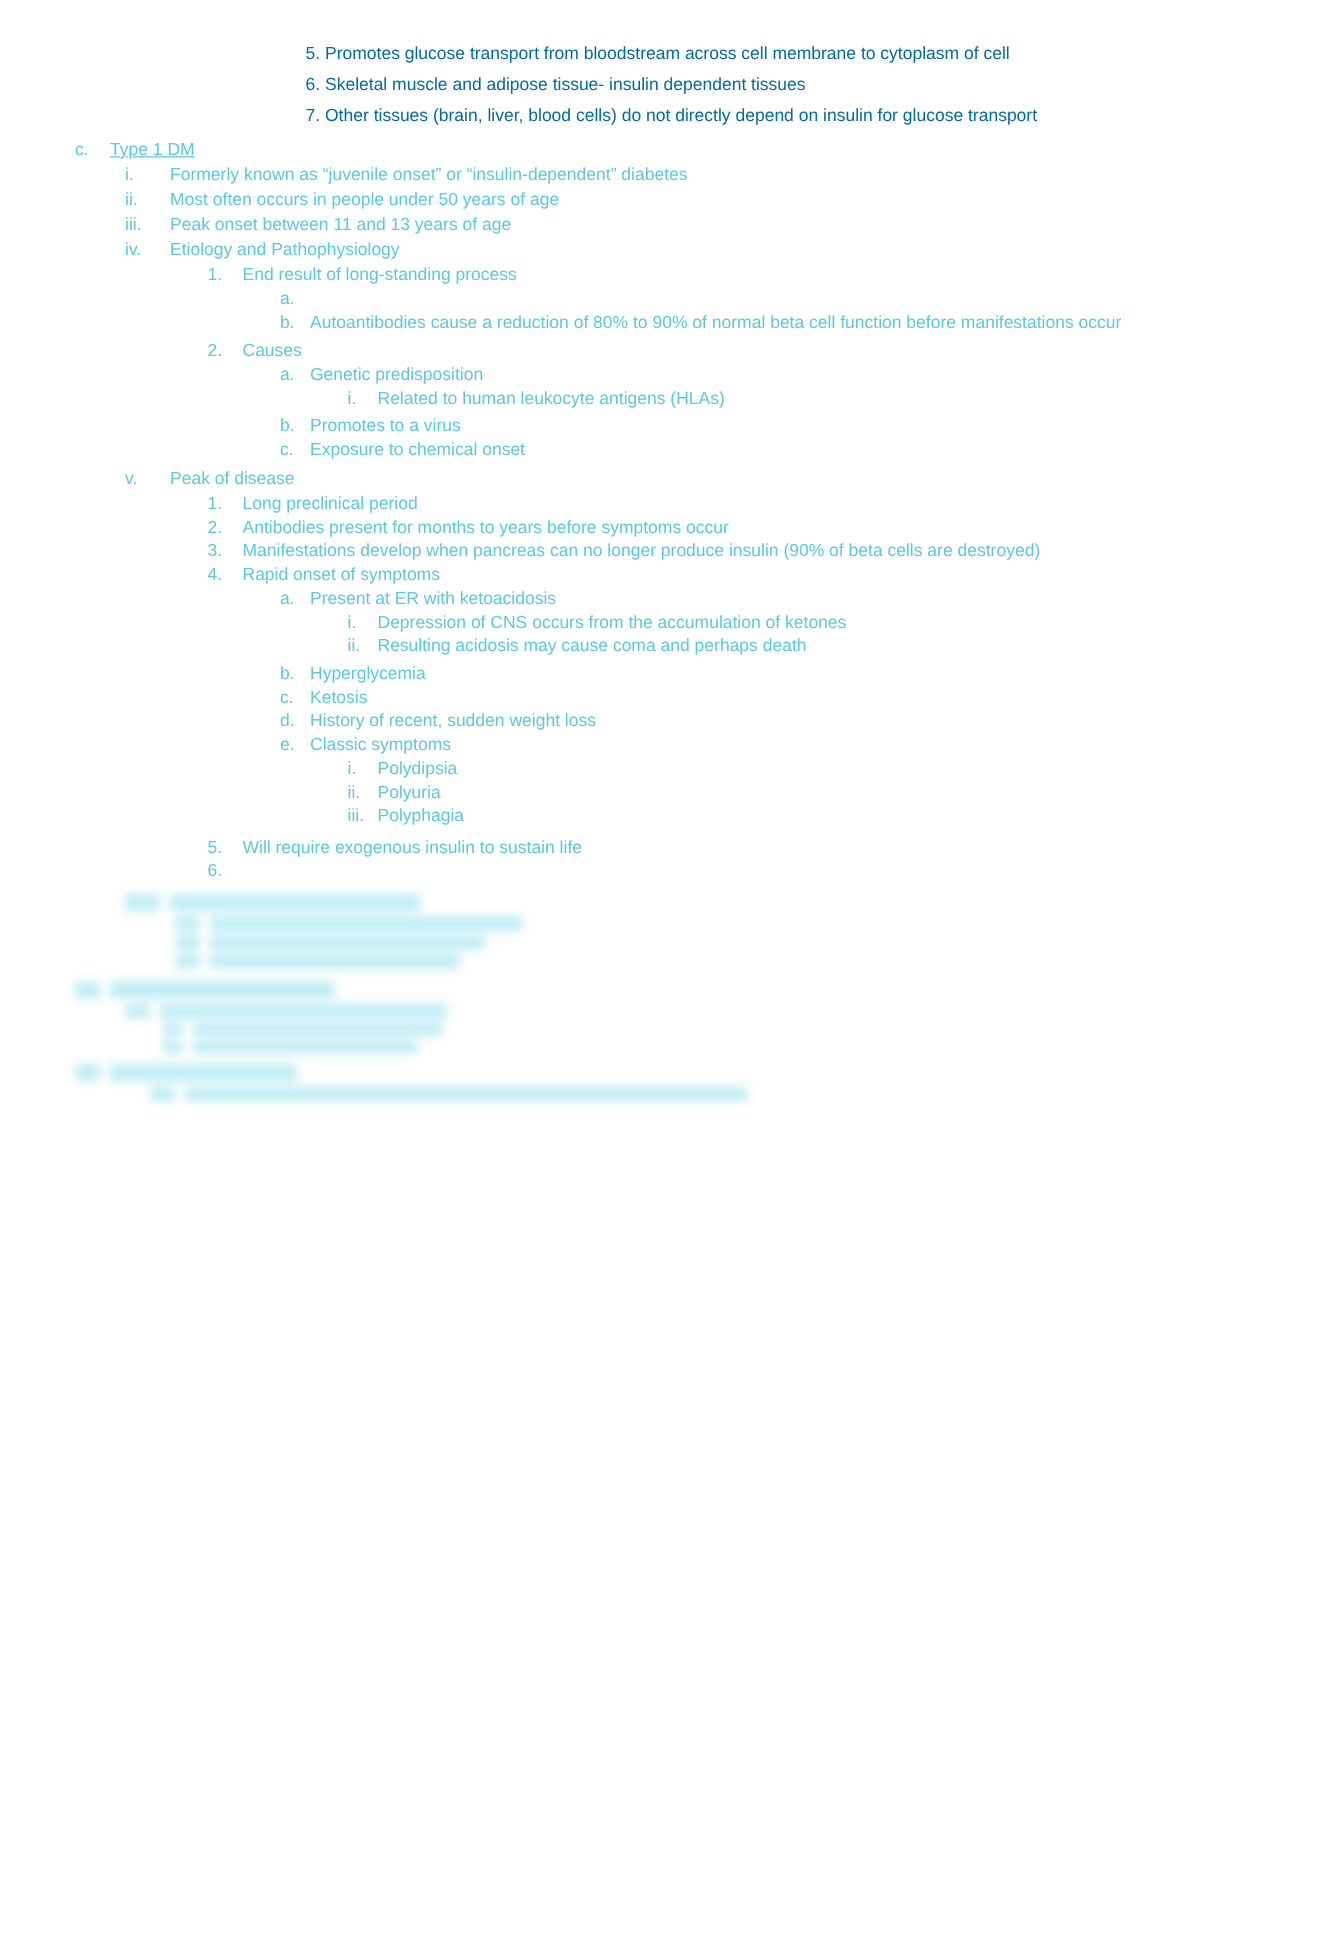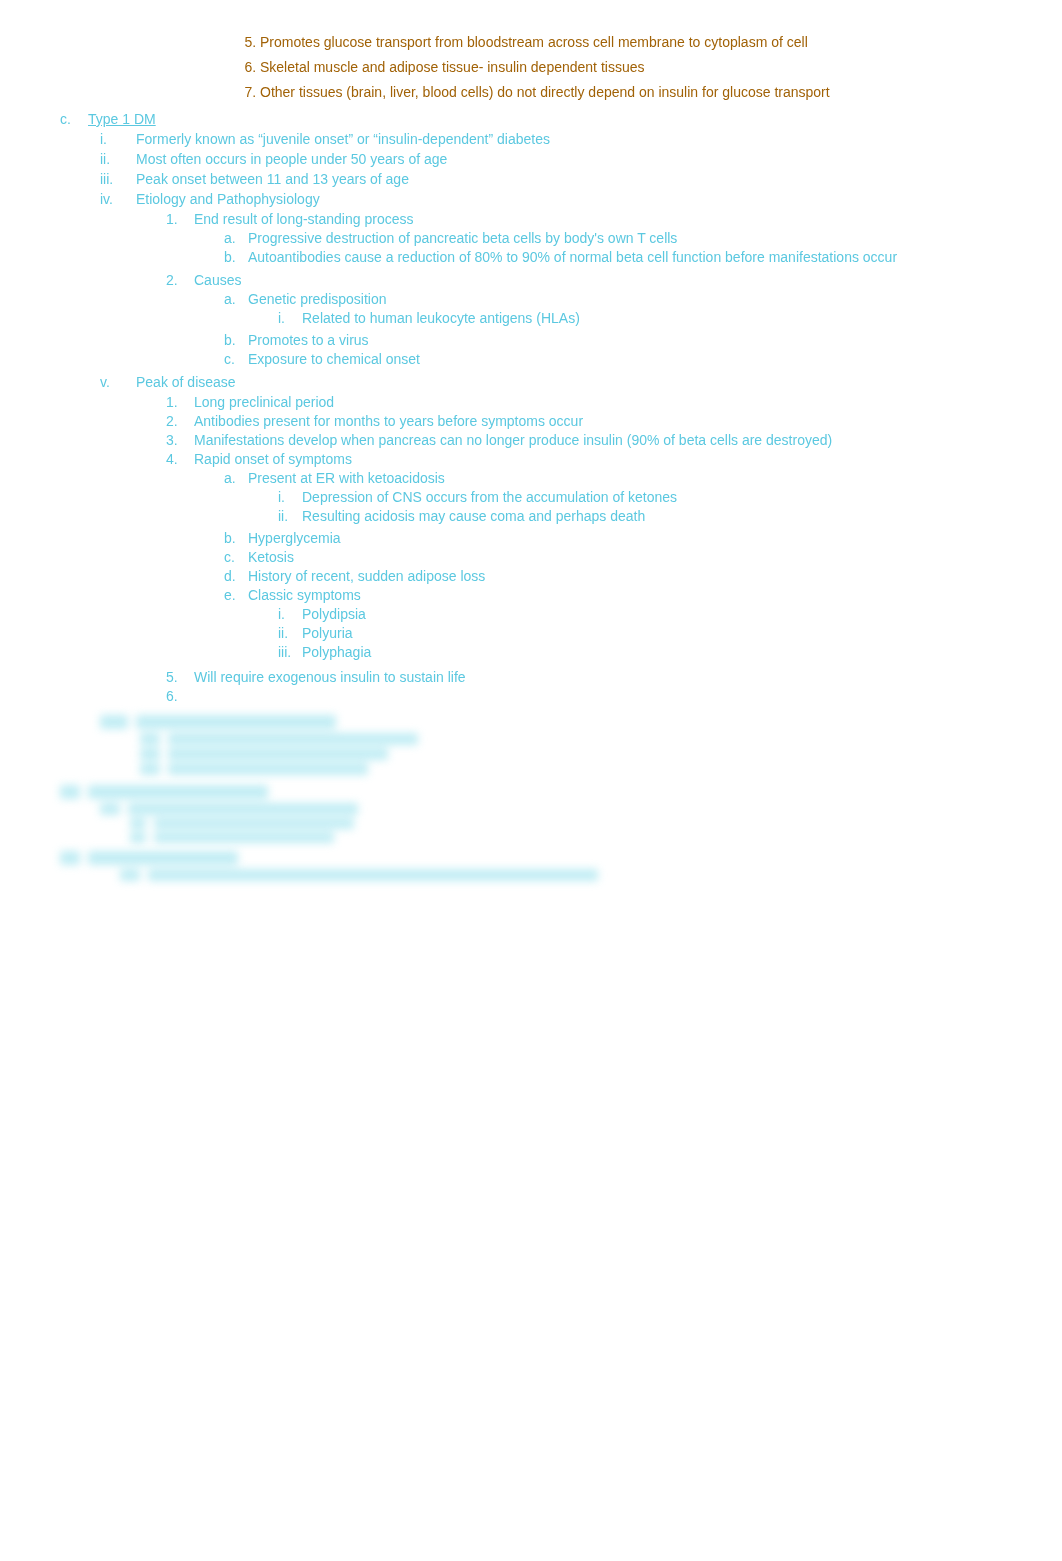--- a/index.html
+++ b/index.html
@@ -10,21 +10,21 @@
     body {
       background: #ffffff;
       font-family: Arial, sans-serif;
       font-size: 14px;
       color: #5bc8e0;
       width: 1062px;
       min-height: 1561px;
       padding: 20px 40px;
     }
     ol, ul {
-      color: #a16207;
+      color: #0369a1;
       margin-top: 12px;
     }
     li {
       margin: 4px 0;
       line-height: 1.5;
     }
     .blurred {
       filter: blur(4px);
       opacity: 0.7;
       user-select: none;
@@ -81,21 +81,20 @@
           <span>Etiology and Pathophysiology</span>
           
           <div style="margin-left: 30px; margin-top: 4px;">
             <div style="display: flex; gap: 8px;">
               <span style="min-width: 20px;">1.</span>
               <div>
                 <span>End result of long-standing process</span>
                 <div style="margin-left: 30px;">
                   <div style="display: flex; gap: 8px; margin: 3px 0;">
                     <span style="min-width: 16px;">a.</span>
-                    <span>Progressive destruction of pancreatic beta cells by body's own T cells</span>
                   </div>
                   <div style="display: flex; gap: 8px; margin: 3px 0; align-items: baseline;">
                     <span style="min-width: 16px;">b.</span>
                     <span>Autoantibodies cause a reduction of 80% to 90% of normal beta cell function before manifestations occur</span>
                   </div>
                 </div>
               </div>
             </div>
           </div>
           
@@ -184,21 +183,21 @@
                     <span>Hyperglycemia</span>
                   </div>
 
                   <div style="display: flex; gap: 8px; margin: 3px 0;">
                     <span style="min-width: 16px;">c.</span>
                     <span>Ketosis</span>
                   </div>
 
                   <div style="display: flex; gap: 8px; margin: 3px 0;">
                     <span style="min-width: 16px;">d.</span>
-                    <span>History of recent, sudden adipose loss</span>
+                    <span>History of recent, sudden weight loss</span>
                   </div>
 
                   <div style="display: flex; gap: 8px; margin: 3px 0; align-items: baseline;">
                     <span style="min-width: 16px;">e.</span>
                     <div>
                       <span>Classic symptoms</span>
                       <div style="margin-left: 30px;">
                         <div style="display: flex; gap: 8px; margin: 3px 0;">
                           <span style="min-width: 16px;">i.</span>
                           <span>Polydipsia</span>

